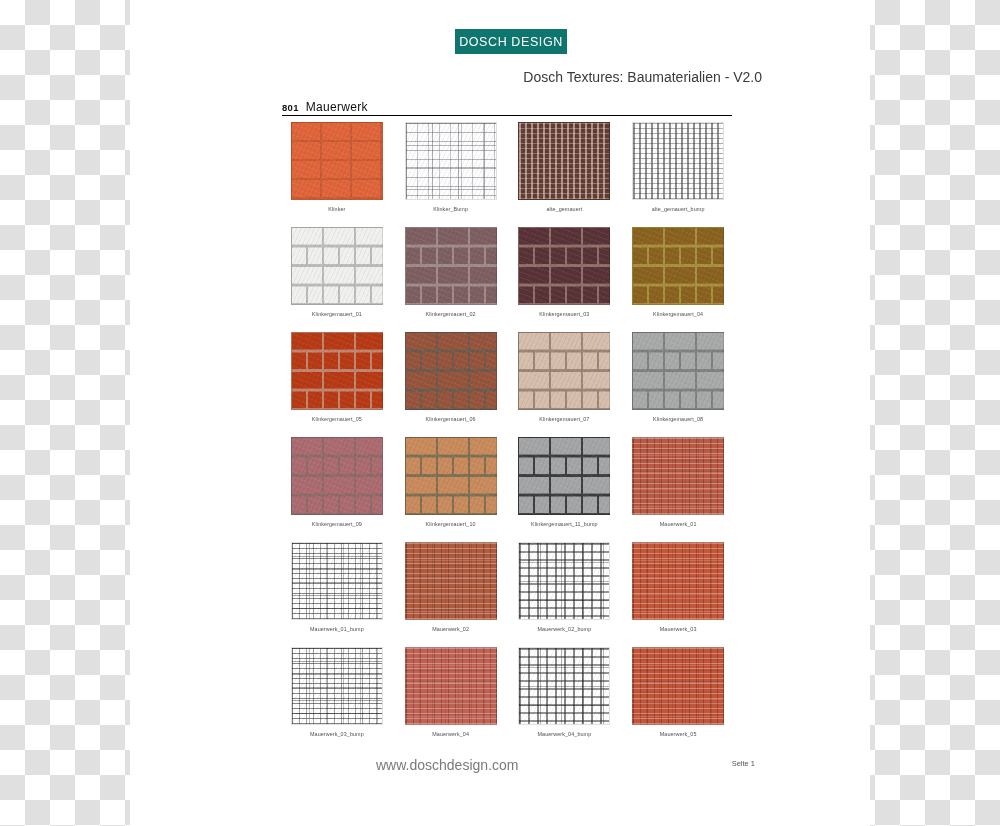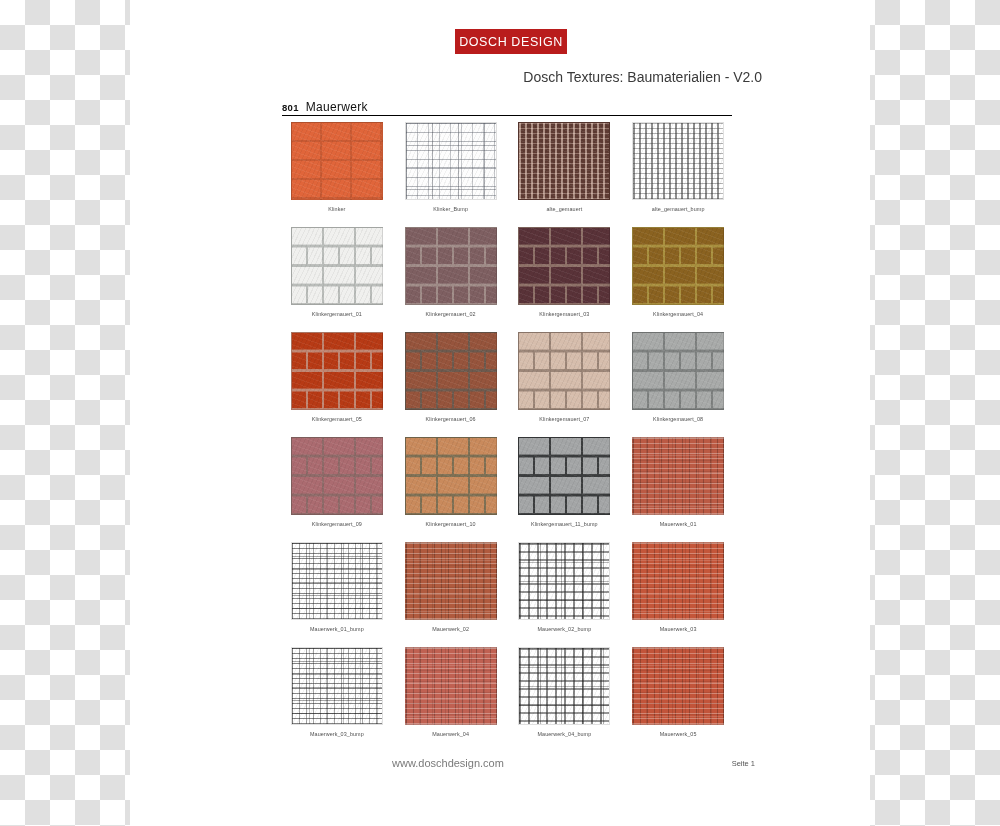--- a/index.html
+++ b/index.html
@@ -20,21 +20,21 @@
   #page-sheet{
     position:absolute;
     left:130px; top:0; width:740px; height:826px;
     background:#ffffff;
   }
 
   
   #logo-bar{
     position:absolute; left:325px; top:29px;
     width:112px; height:25px;
-    background:#b91c1c;
+    background:#0f766e;
     display:flex; align-items:center; justify-content:center;
   }
   #logo-text{
     color:#ffffff; font-size:12.5px; letter-spacing:.6px;
     font-family:"Liberation Sans", sans-serif; white-space:nowrap;
   }
 
   
   #doc-title{
     position:absolute; right:108px; top:69px;
@@ -213,22 +213,22 @@
   .weavelight{ background:#ffffff; }
   .weavelight .lines{
     position:absolute; inset:0;
     background-image:
       repeating-linear-gradient(to right, rgba(50,50,50,.55) 0 2px, transparent 2px 6px),
       repeating-linear-gradient(to bottom, rgba(50,50,50,.38) 0 1px, transparent 1px 5px);
   }
 
   
   #footer-url{
-    position:absolute; left:262px; top:757px;
-    font-size:11px; color:#7a7a7a;
+    position:absolute; left:246px; top:757px;
+    font-size:14px; color:#7a7a7a;
   }
   #footer-page{
     position:absolute; right:115px; top:759px;
     font-size:7.5px; color:#555;
   }
 </style>
 </head>
 <body>
 
 <div id="page-sheet">

